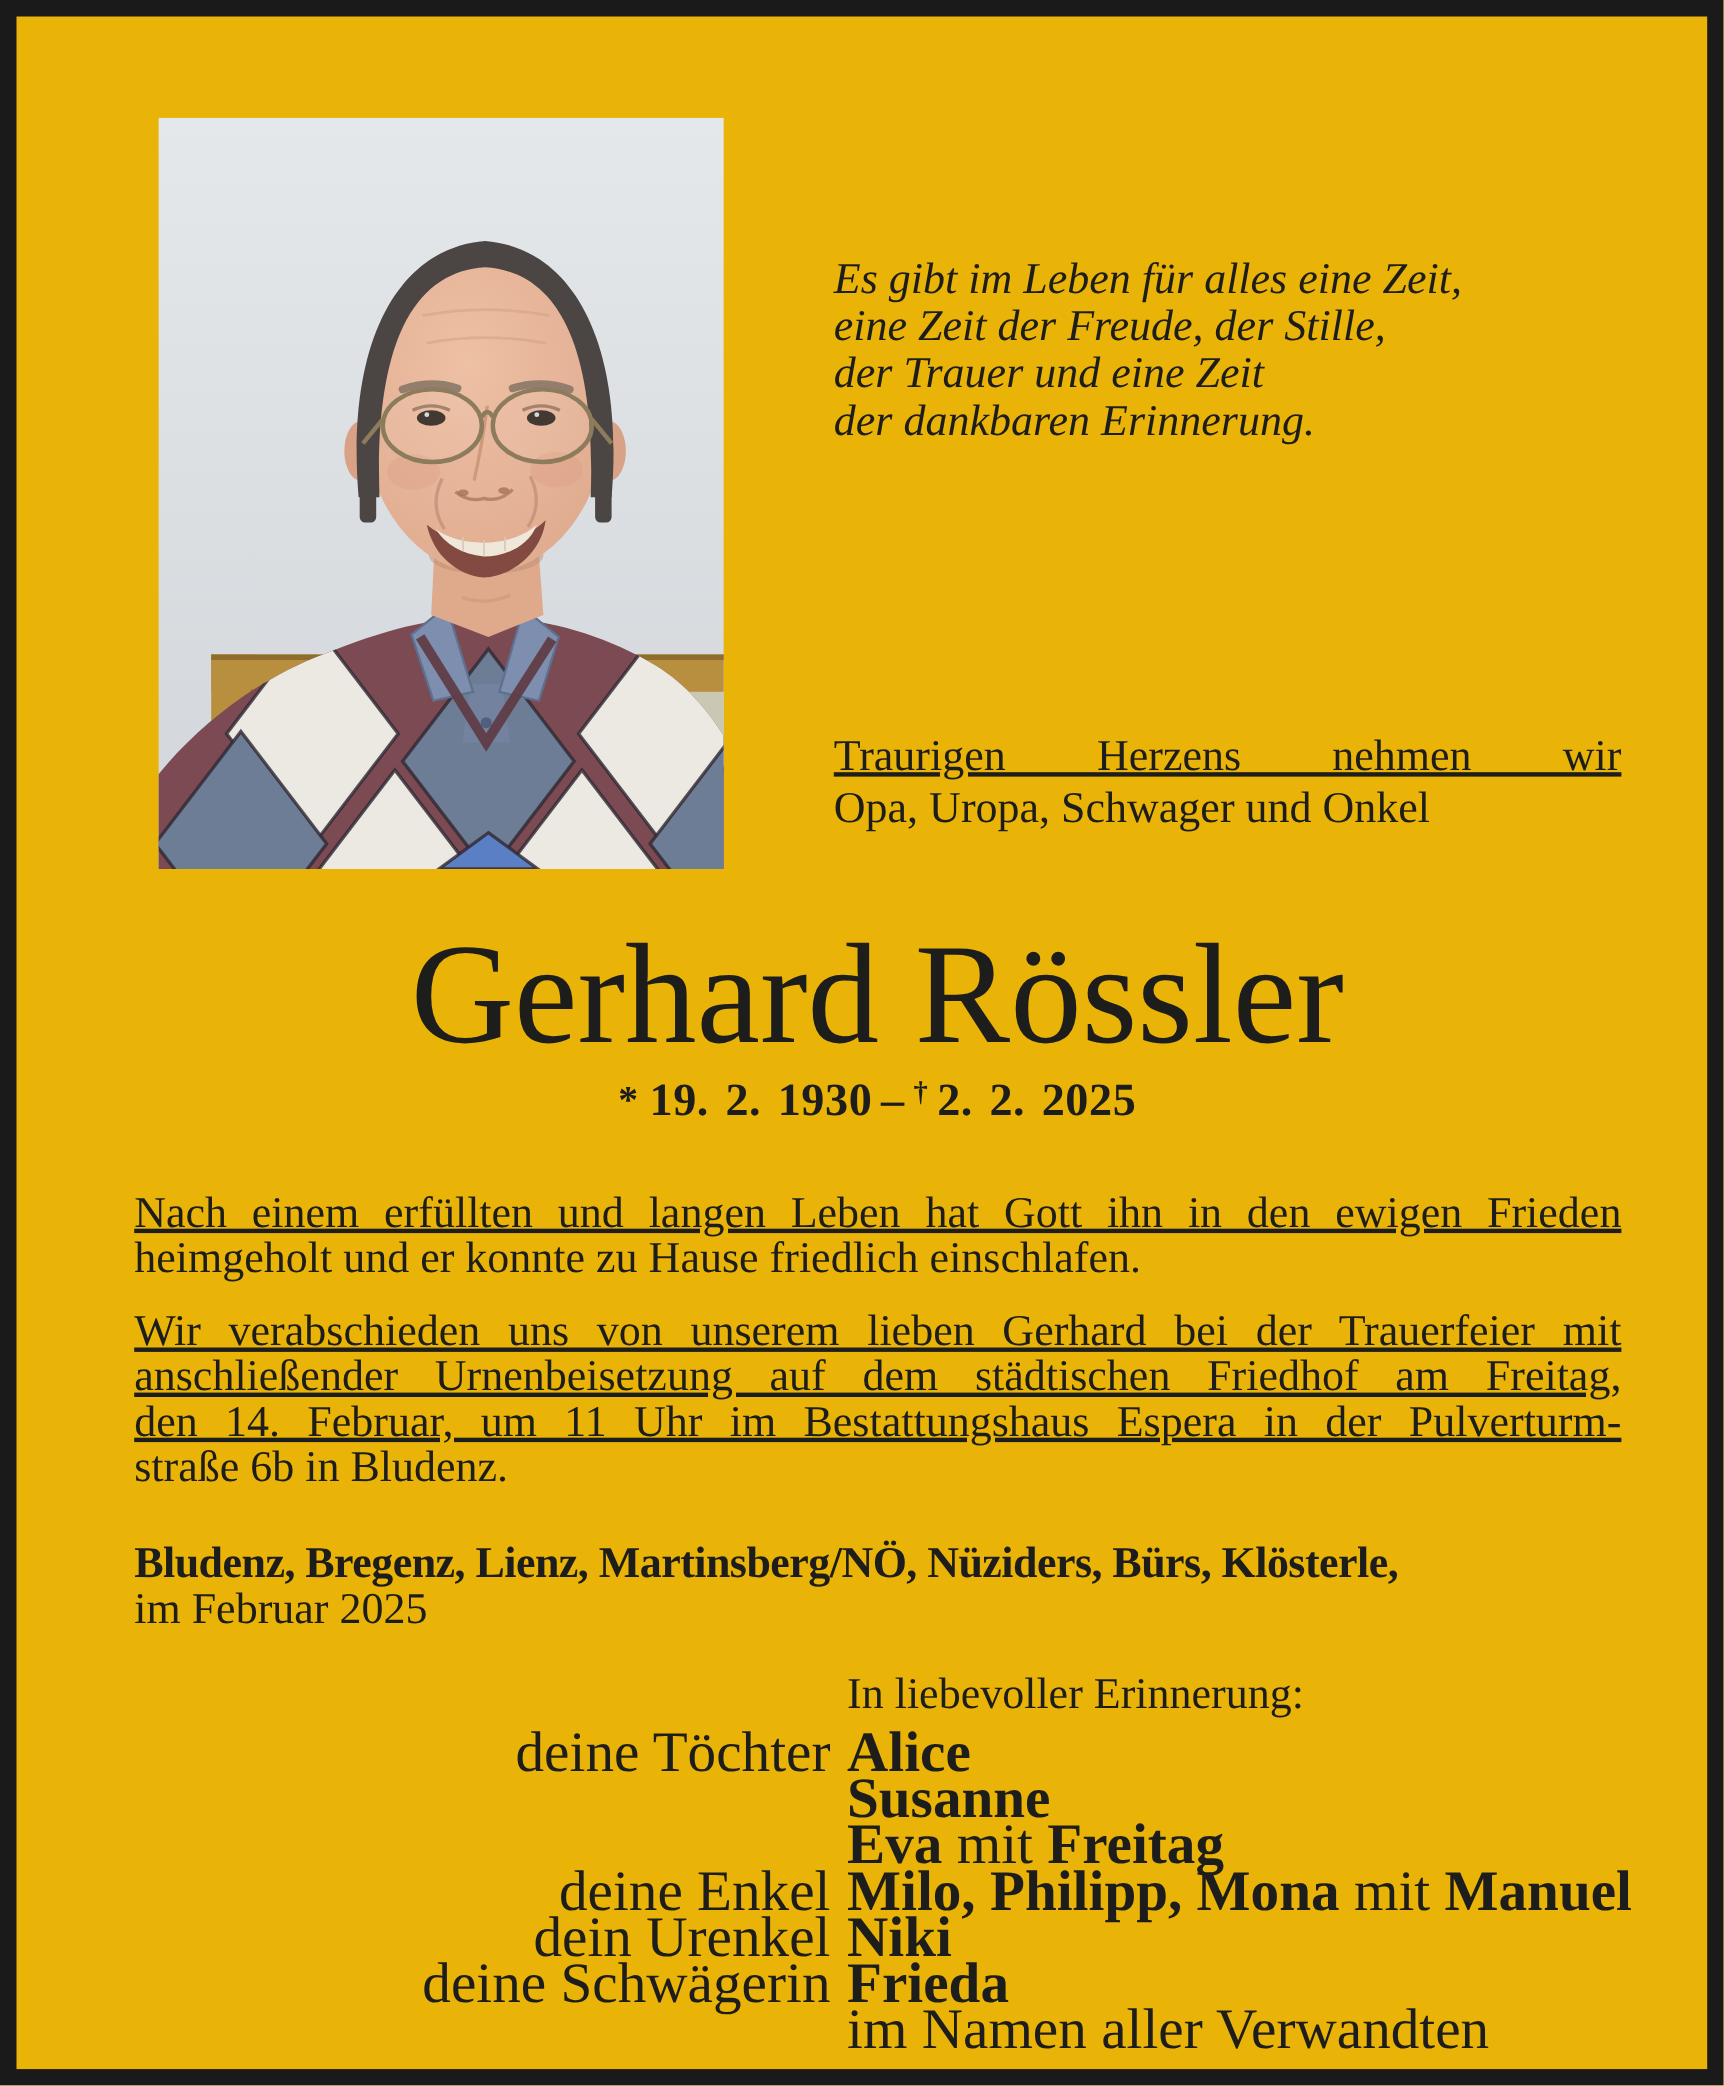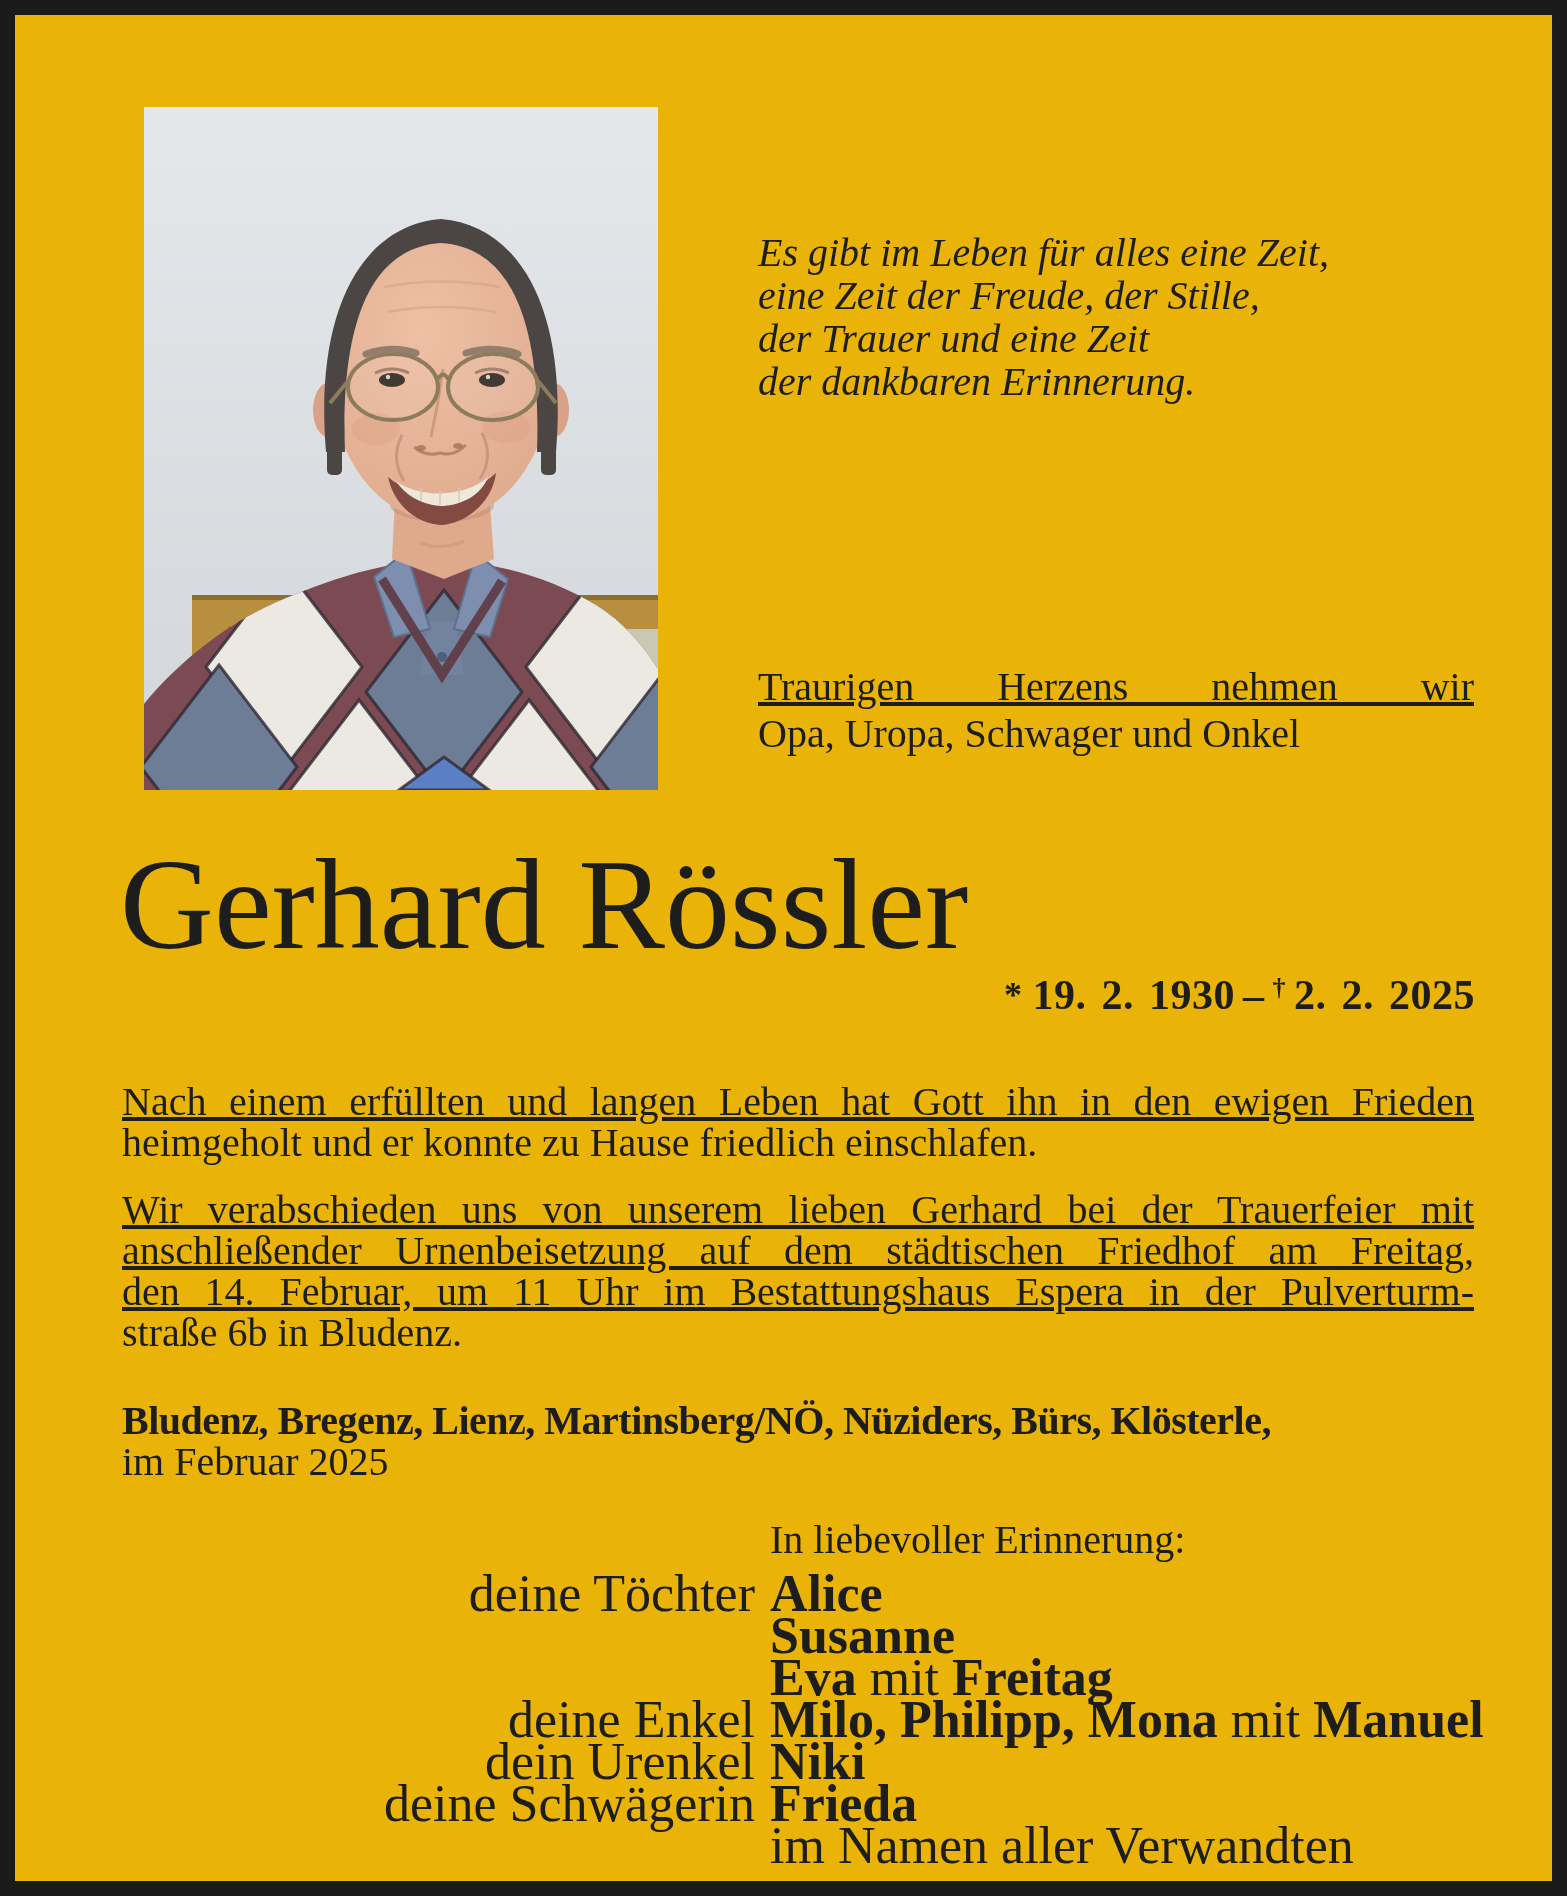--- a/index.html
+++ b/index.html
@@ -15,23 +15,23 @@
   }
   .abs{position:absolute;}
   
   .photo{left:129px;top:92px;width:514px;height:683px;}
   
   .poem{left:743px;top:216px;width:730px;font-style:italic;font-size:40px;line-height:43px;}
   .poem div{white-space:nowrap;}
   
   .farewell{left:743px;top:648px;width:716px;font-size:40px;line-height:47px;}
   
-  .name{left:105px;top:819px;width:1355px;font-size:130px;line-height:140px;white-space:nowrap;}
-  
-  .dates{left:105px;top:957px;width:1355px;text-align:right;font-weight:bold;font-size:42px;line-height:46px;letter-spacing:.5px;word-spacing:4px;white-space:nowrap;}
+  .name{left:105px;top:819px;width:1355px;text-align:center;font-size:130px;line-height:140px;white-space:nowrap;}
+  
+  .dates{left:105px;top:957px;width:1355px;text-align:center;font-weight:bold;font-size:42px;line-height:58px;letter-spacing:.5px;word-spacing:4px;white-space:nowrap;}
   .dates .star{font-size:36px;position:relative;top:-2px;margin-right:10px;}
   .dates .dash{margin:0 6px 0 8px;}
   .dates .dagger{font-size:26px;position:relative;top:-13px;margin:0 8px 0 2px;}
   
   .para{left:107px;width:1352px;font-size:40px;line-height:41px;}
   .p1{top:1045px;margin-top:21px;}
   .p2{top:1174px;}
   .just{text-align:justify;text-align-last:justify;text-decoration:underline;}
   .cities{left:107px;top:1385px;width:1352px;font-size:40px;line-height:41px;}
   .cities .bold-line{font-weight:bold;white-space:nowrap;letter-spacing:-0.5px;}

